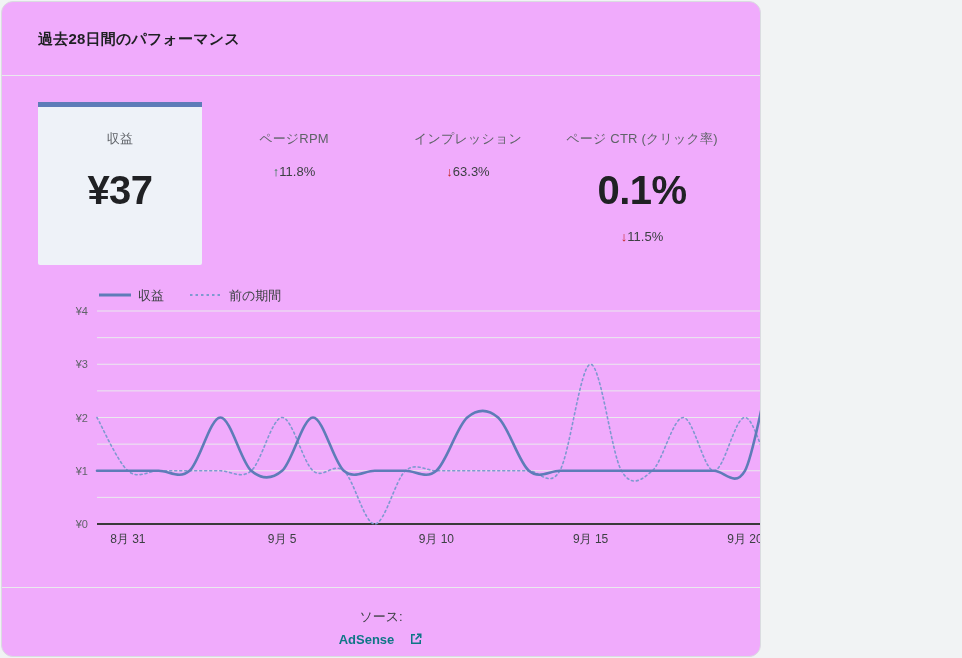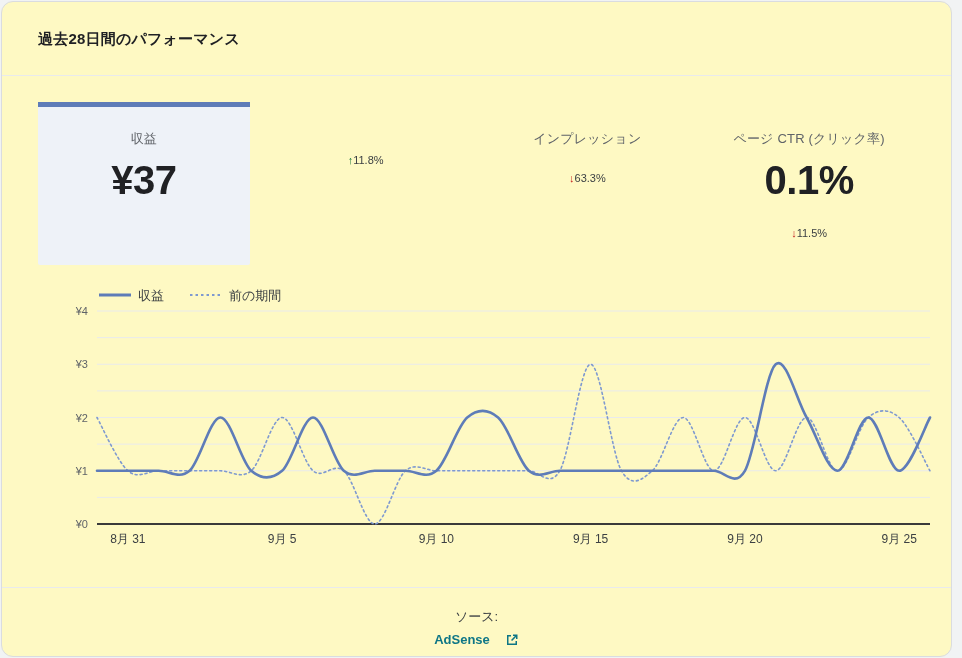--- a/index.html
+++ b/index.html
@@ -1,40 +1,40 @@
 <!DOCTYPE html>
 <html><head>
 <meta charset="utf-8">
 <style>
   * { margin:0; padding:0; box-sizing:border-box; }
   html,body { width:962px; height:658px; background:#f1f3f4; font-family:"Liberation Sans", sans-serif; overflow:hidden; }
   .widget-card {
-    position:absolute; left:1px; top:1px; width:951px; height:656px;
-    background:#fef9c3; border:1px solid #dadce0; border-radius:12px; overflow:hidden;
+    position:absolute; left:1px; top:1px; width:760px; height:656px;
+    background:#f0abfc; border:1px solid #dadce0; border-radius:12px; overflow:hidden;
   }
   .widget-header { padding:28px 36px 26px 36px; }
   .widget-title { font-size:15px; font-weight:700; color:#202124; letter-spacing:.2px; }
   .divider { border:none; border-top:1px solid #e9eaed; height:0; }
   .metrics-row {
     margin:26px 36px 0 36px; height:163px;
     display:grid; grid-template-columns:repeat(4,1fr); column-gap:10px;
   }
   .metric-card { position:relative; text-align:center; padding-top:28px; cursor:pointer; border-radius:0 0 2px 2px; }
   .metric-card.selected { background:#eef2f8; }
   .selected-bar { position:absolute; top:0; left:0; right:0; height:5px; background:#5e7cb8; display:none; }
   .metric-card.selected .selected-bar { display:block; }
   .metric-label { font-size:13px; font-weight:500; color:#5f6368; letter-spacing:.2px; }
-  .metric-value { font-size:40px; font-weight:700; color:#202124; margin-top:10px; letter-spacing:-.5px; }
-  .metric-delta { font-size:11px; color:#3c4043; margin-top:24px; min-height:16px; }
+  .metric-value { font-size:40px; font-weight:700; color:#202124; margin-top:20px; letter-spacing:-.5px; }
+  .metric-delta { font-size:13px; color:#3c4043; margin-top:16px; min-height:16px; }
   .delta-arrow.up { color:#137333; }
   .delta-arrow.down { color:#c5221f; }
   .chart-block { position:relative; margin:16px 0 0 30px; width:912px; height:272px; }
   .widget-footer { position:absolute; left:0; right:0; top:585px; }
   .footer-inner { padding:20px 36px; font-size:13px; color:#3c4043; display:flex; align-items:center; gap:6px;flex-direction:column; }
-  .source-link { color:#0e7686; font-weight:700; text-decoration:none; display:inline-flex; align-items:flex-end; gap:15px; cursor:pointer; }
+  .source-link { color:#0e7686; font-weight:700; text-decoration:none; display:inline-flex; align-items:flex-start; gap:15px; cursor:pointer; }
   svg text { font-family:"Liberation Sans", sans-serif; }
 </style>
 </head>
 <body>
 
 <div class="widget-card">
 
   <div class="widget-header">
     <div class="widget-title">過去28日間のパフォーマンス</div>
   </div>
@@ -44,20 +44,21 @@
 
     <div class="metric-card selected">
       <div class="selected-bar"></div>
       <div class="metric-label">収益</div>
       <div class="metric-value">¥37</div>
       <div class="metric-delta"></div>
     </div>
 
     <div class="metric-card">
 
+      <div class="metric-label">ページRPM</div>
       <div class="metric-delta"><span class="delta-arrow up">↑</span><span>11.8%</span></div>
     </div>
 
     <div class="metric-card">
 
       <div class="metric-label">インプレッション</div>
       <div class="metric-delta"><span class="delta-arrow down">↓</span><span>63.3%</span></div>
     </div>
 
     <div class="metric-card">

